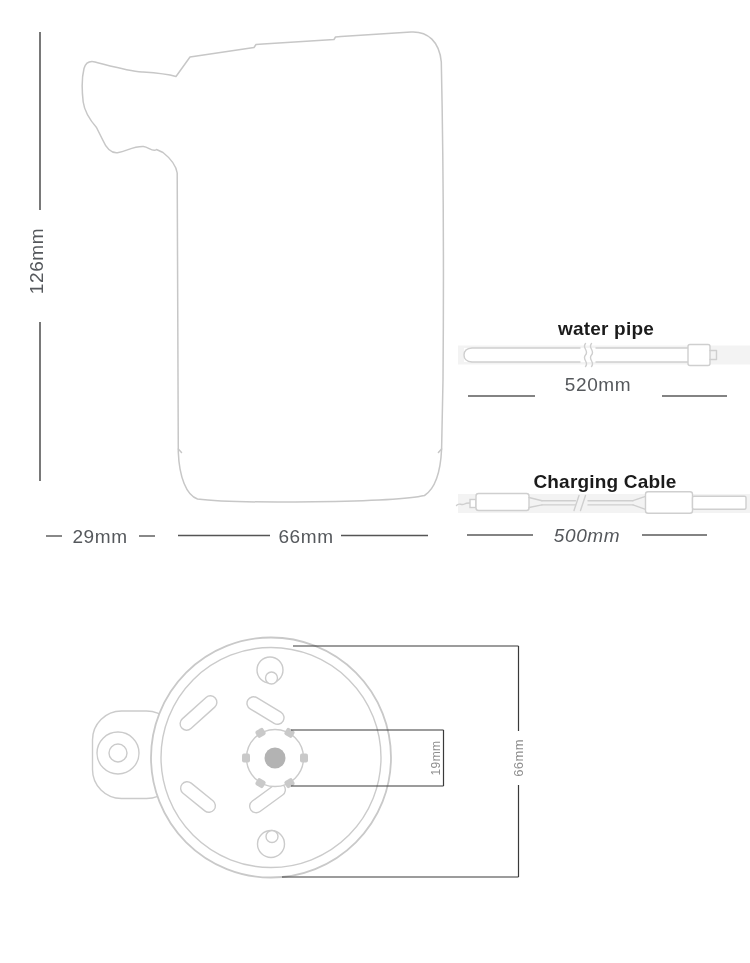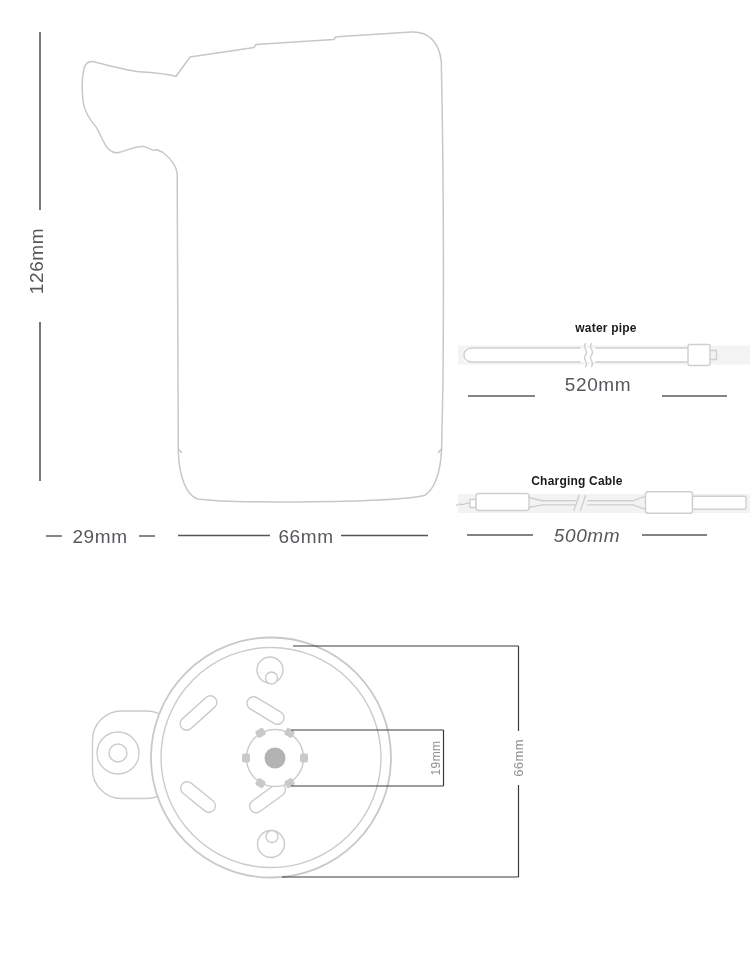--- a/index.html
+++ b/index.html
@@ -13,21 +13,21 @@
   .artwork { position:absolute; left:0; top:0; }
   .lbl {
     position:absolute;
     white-space:nowrap;
     transform:translate(-50%,-50%);
     line-height:1;
   }
   .lbl.rot { transform:translate(-50%,-50%) rotate(-90deg); }
   .dim  { color:#55585c; font-size:19px; letter-spacing:0.6px; }
   .dim-sm { color:#8e8e8e; letter-spacing:0.4px; }
-  .bold-lbl { color:#1b1b1b; font-size:12px; font-weight:700; letter-spacing:0.2px; }
+  .bold-lbl { color:#1b1b1b; font-size:19px; font-weight:700; letter-spacing:0.2px; }
 </style>
 </head>
 <body>
 
 <div class="canvas">
 
   <svg class="artwork" width="750" height="963" viewBox="0 0 750 963">
 
     <g fill="none" stroke="#c7c7c7" stroke-width="1.5" stroke-linejoin="round" stroke-linecap="round">
       <path d="
@@ -155,21 +155,21 @@
   <div class="lbl rot dim" style="left:36px; top:261px;">126mm</div>
 
   <div class="lbl dim" style="left:100px; top:536px;">29mm</div>
 
   <div class="lbl dim" style="left:306px; top:535.5px;">66mm</div>
 
   <div class="lbl bold-lbl" style="left:606px; top:328px;">water pipe</div>
 
   <div class="lbl dim" style="left:598px; top:384px;">520mm</div>
 
-  <div class="lbl bold-lbl" style="left:577px; top:481px;">Charging Cable</div>
+  <div class="lbl bold-lbl" style="left:605px; top:481px;">Charging Cable</div>
 
   <div class="lbl dim" style="left:587px; top:535px;font-style:italic;">500mm</div>
 
   <div class="lbl rot dim dim-sm" style="left:436px; top:758px; font-size:12px;">19mm</div>
 
   <div class="lbl rot dim dim-sm" style="left:518px; top:758px; font-size:13px;">66mm</div>
 
 </div>
 
 </body></html>

